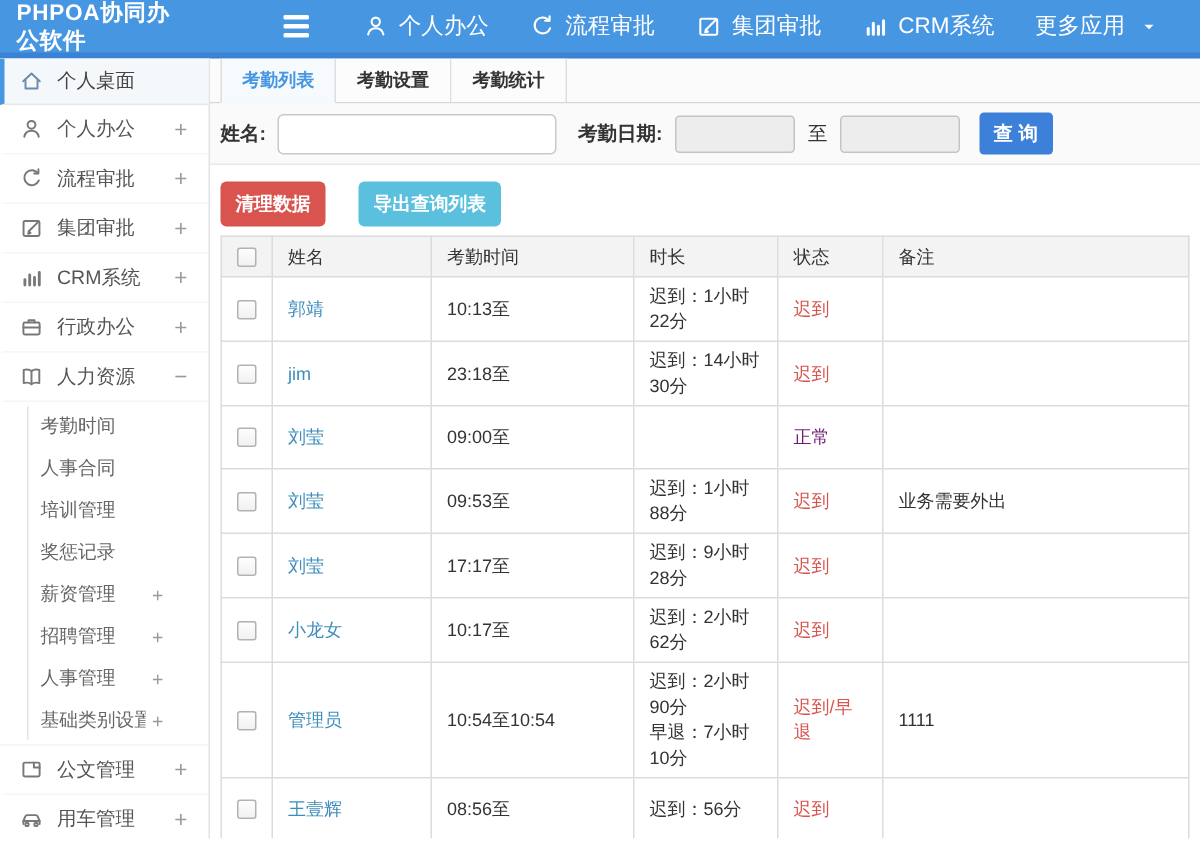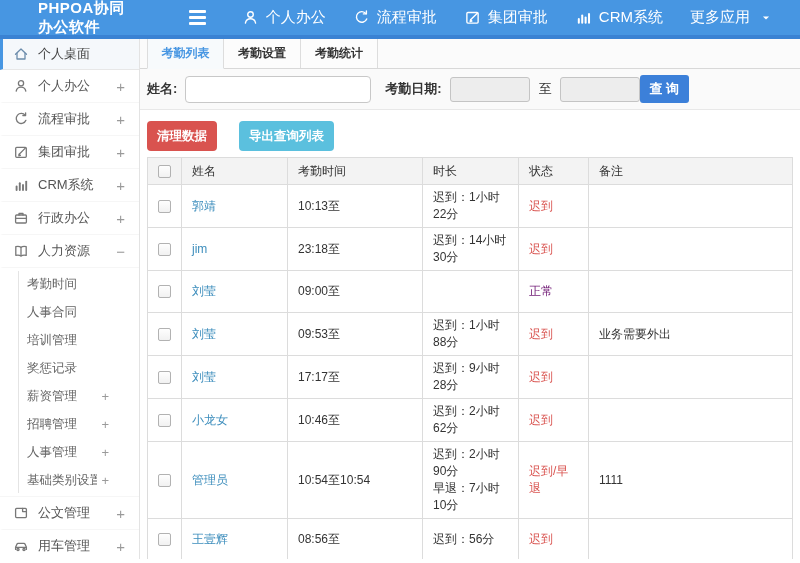--- a/index.html
+++ b/index.html
@@ -5,21 +5,21 @@
   * { box-sizing: border-box; margin: 0; padding: 0; }
   html,body { width: 800px; height: 563px; overflow: hidden; }
   body {
     font-family: "Liberation Sans", "DejaVu Sans", sans-serif;
     background: #fff; color: #333; font-size: 13px;
   }
   
   .topbar {
     height: 39px; background: var(--topbar-bg, #4796e2);
     border-bottom: 4px solid var(--topbar-accent, #3a82d3);
-    display: flex; align-items: center; color: #fff; padding-left: 27px;
+    display: flex; align-items: center; color: #fff;
   }
   .topbar .title { font-size: 15px; font-weight: bold; padding-left: 11px; letter-spacing: .5px; }
   .hamburger { margin-left: 62px; display: flex; flex-direction: column; gap: 3px; cursor: pointer; }
   .hamburger span { display: block; width: 17px; height: 3px; background: #fff; border-radius: 1px; }
   .topnav { display: flex; margin-left: 36px; align-items: center; }
   .topnav-item { display: flex; align-items: center; gap: 7px; font-size: 15px; margin-right: 27px; cursor: pointer; white-space: nowrap; }
   .topnav-item .icn { display: inline-flex; color: #fff; }
   .caret { display: inline-flex; color: #fff; margin-left: 2px; }
   
   .layout { display: flex; height: 520px; }
@@ -59,21 +59,21 @@
     margin-left: 8px; background: #fff; padding: 0 6px; font-size: 12px; outline: none;
   }
   .date-label { margin-left: 14px; }
   .date-input {
     width: 80px; height: 25px; border: 1px solid #c4c4c4; border-radius: 3px;
     background: #ededed; margin-left: 8px; padding: 0 5px; font-size: 12px; outline: none;
   }
   .to-label { margin-left: 9px; font-size: 13px; color: #333; }
   .date-input.second { margin-left: 8px; }
   .search-btn {
-    width: 49px; height: 28px; border: none; border-radius: 3px;
+    margin-left: 13px; width: 49px; height: 28px; border: none; border-radius: 3px;
     background: var(--primary, #3c80d9); color: #fff; font-size: 13px; font-weight: bold;
     cursor: pointer; font-family: inherit;
   }
   
   .actions { padding: 11px 7px 3px 7px; display: flex; gap: 22px; flex: none; }
   .btn { height: 30px; border: none; border-radius: 4px; color: #fff; font-size: 12.5px; font-weight: bold; padding: 0 10px; cursor: pointer; font-family: inherit; }
   .btn-danger { background: var(--danger, #d9534f); }
   .btn-info { background: var(--info, #5bc0de); }
   
   .table-wrap { padding: 3px 7px 0 7px; overflow: hidden; }
@@ -367,21 +367,21 @@
               <td>17:17至</td>
               <td>
                 <div>迟到：9小时28分</div>
               </td>
               <td><span class="status-red">迟到</span></td>
               <td></td>
             </tr>
             <tr>
               <td class="c-check"><span class="chk"></span></td>
               <td><a class="name-link">小龙女</a></td>
-              <td>10:46至</td>
+              <td>10:17至</td>
               <td>
                 <div>迟到：2小时62分</div>
               </td>
               <td><span class="status-red">迟到</span></td>
               <td></td>
             </tr>
             <tr>
               <td class="c-check"><span class="chk"></span></td>
               <td><a class="name-link">管理员</a></td>
               <td>10:54至10:54</td>

